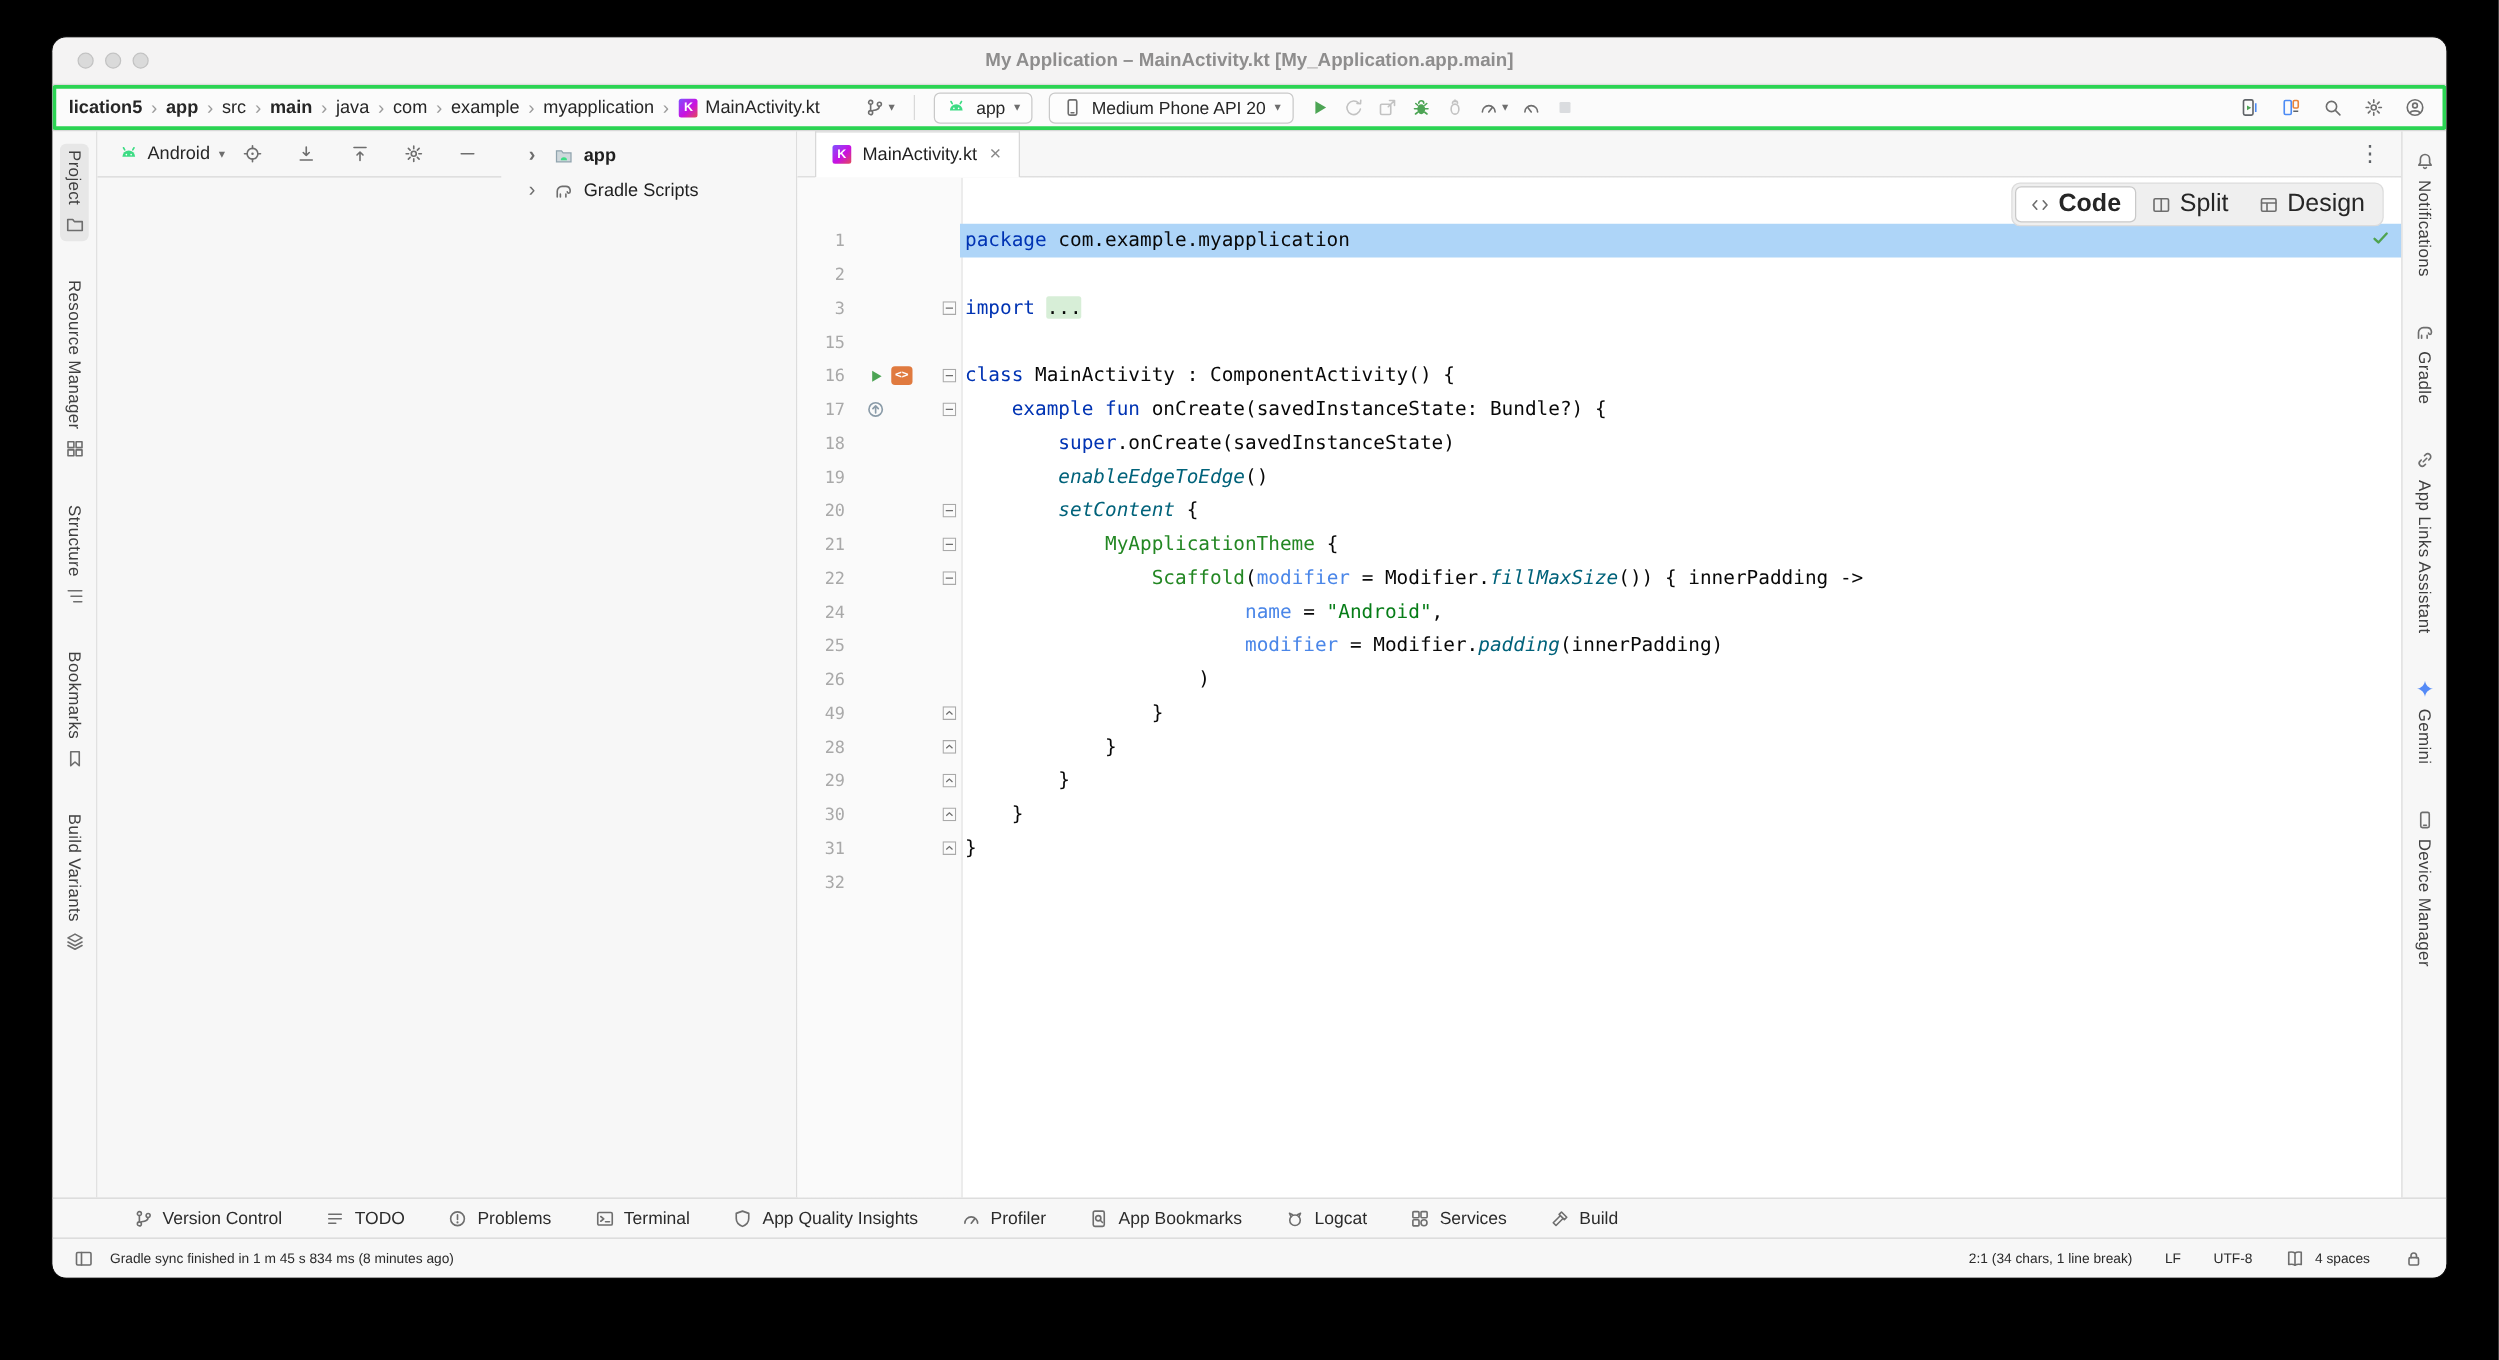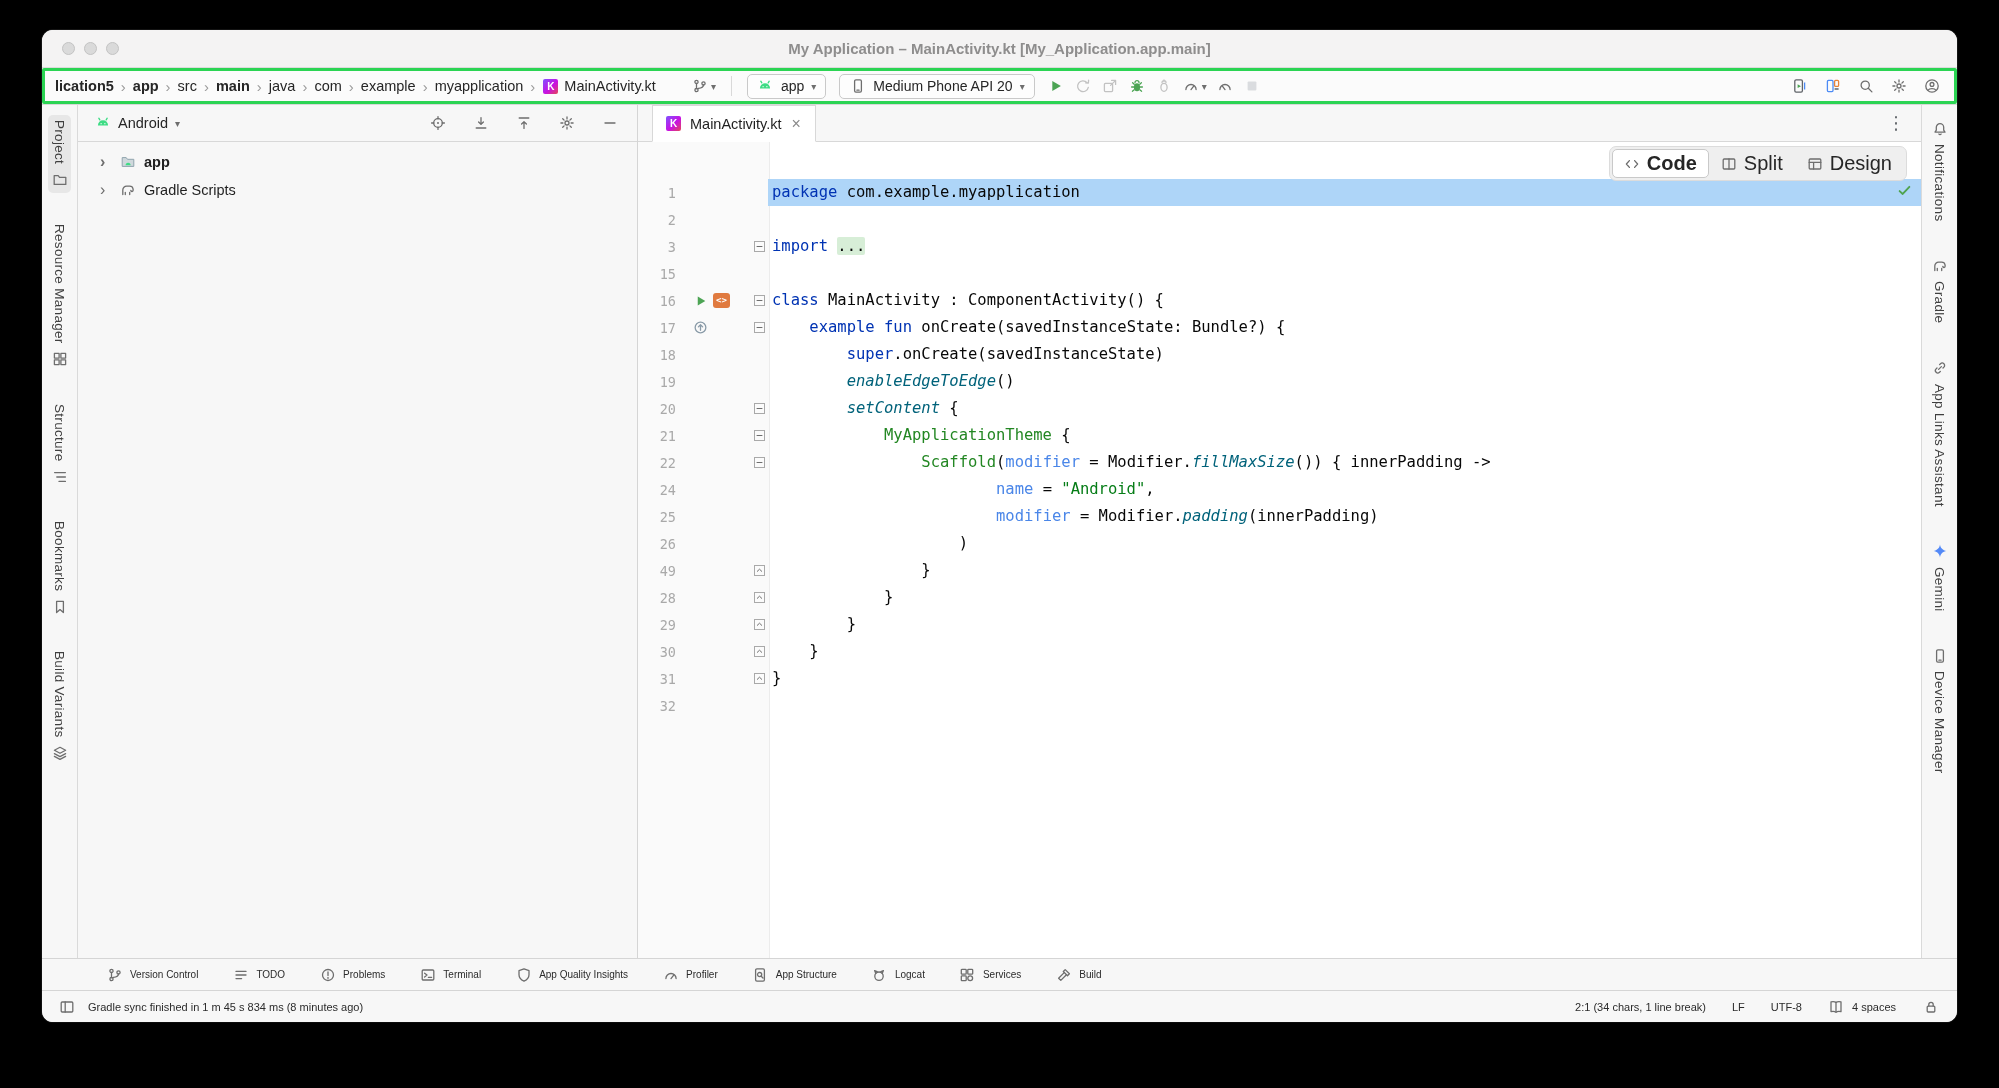--- a/index.html
+++ b/index.html
@@ -43,21 +43,21 @@
   .stripe{width:36px;flex:0 0 auto;background:#F7F7F7;display:flex;flex-direction:column;
     align-items:center;padding:10px 0;gap:26px}
   .stripe.left{border-right:1px solid #DADADA}
   .stripe.right{border-left:1px solid #DADADA}
   .stripe-item{display:flex;flex-direction:column;align-items:center;gap:7px;padding:5px 3px;border-radius:5px}
   .stripe-item.on{background:#E7E7E7}
   .vlabel{writing-mode:vertical-rl;font-size:13.5px;color:#3F3F3F;letter-spacing:.3px}
 
   
   .project-panel{width:560px;flex:0 0 auto;background:#F7F7F7;border-right:1px solid #D5D5D5;
-    display:flex;flex-direction:column}
+    display:flex;flex-direction:row}
   .panel-header{height:37px;flex:0 0 auto;border-bottom:1px solid #D8D8D8;display:flex;
     align-items:center;padding:0 14px 0 16px;gap:8px}
   .panel-title{font-size:14.5px;color:#262626;display:flex;gap:7px;align-items:center}
   .panel-actions{margin-left:auto;display:flex;gap:16px;align-items:center}
   .tree{padding-top:6px}
   .tree-row{height:28px;display:flex;align-items:center;gap:8px;padding-left:22px;
     font-size:14.5px;color:#1F1F1F}
   .tree-row.b{font-weight:700}
   .chev{color:#6E6E6E;font-size:16px;width:11px;line-height:1}
 
@@ -88,21 +88,21 @@
   .tk-fold{background:#D7EED7;border-radius:2px}
   .segmented{position:absolute;top:4px;right:14px;display:flex;background:#EFEFEF;
     border:1px solid #DCDCDC;border-radius:7px;padding:2px;z-index:3}
   .seg{display:flex;align-items:center;gap:6px;font-size:20px;color:#262626;padding:3px 12px;border-radius:5px}
   .seg.on{background:#FFF;border:1px solid #C9C9C9;padding:2px 11px;font-weight:600}
   .inspect-check{position:absolute;top:41px;right:9px;z-index:3;display:inline-flex}
 
   
   .bottombar{height:32px;flex:0 0 auto;background:#F7F7F7;border-top:1px solid #D5D5D5;
     display:flex;align-items:center;padding:0 20px 0 64px;gap:34px}
-  .btool{display:flex;align-items:center;gap:7px;font-size:10px;color:#2B2B2B;white-space:nowrap}
+  .btool{display:flex;gap:7px;font-size:14px;color:#2B2B2B;white-space:nowrap}
   .statusbar{height:32px;flex: 0 0 auto;background:#F7F7F7;border-top:1px solid #D5D5D5;
     display:flex;align-items:center;padding:0 18px 0 16px;font-size:11px;color:#2B2B2B}
   .status-left{display:flex;align-items:center;gap:13px}
   .status-right{margin-left:auto;display:flex;align-items:center;gap:26px}
   .sb-ind{display:flex;align-items:center;gap:7px}
 
   
   .kico{width:15px;height:15px;background:linear-gradient(135deg,#7F52FF 0%,#C811E2 55%,#E44857 100%);
     color:#fff;font-size:10px;font-weight:700;display:inline-flex;align-items:center;justify-content:center;border-radius:2px}
   .compose-ic{min-width:17px;height:15px;background:#E07A3F;color:#fff;font-size:9px;font-weight:700;
@@ -790,21 +790,21 @@
         <span>Profiler</span>
       </button>
       <button class="btool">
         <span class="ic">
           <svg width="16" height="16" viewBox="0 0 16 16" fill="none" stroke="currentColor" stroke-width="1.3" stroke-linecap="round" stroke-linejoin="round">
             <rect x="3.6" y="1.9" width="8.8" height="12.2" rx="1.3"></rect>
             <circle cx="7.6" cy="7.6" r="2.1"></circle>
             <path d="M9.2 9.2l1.8 1.8"></path>
           </svg>
         </span>
-        <span>App Structure</span>
+        <span>App Bookmarks</span>
       </button>
       <button class="btool">
         <span class="ic">
           <svg width="16" height="16" viewBox="0 0 16 16" fill="none" stroke="currentColor" stroke-width="1.3" stroke-linecap="round" stroke-linejoin="round">
             <circle cx="8" cy="9.2" r="4.2"></circle>
             <path d="M4.8 6.4L3.6 3.6l2.5 1.1M11.2 6.4l1.2-2.8-2.5 1.1"></path>
           </svg>
         </span>
         <span>Logcat</span>
       </button>

